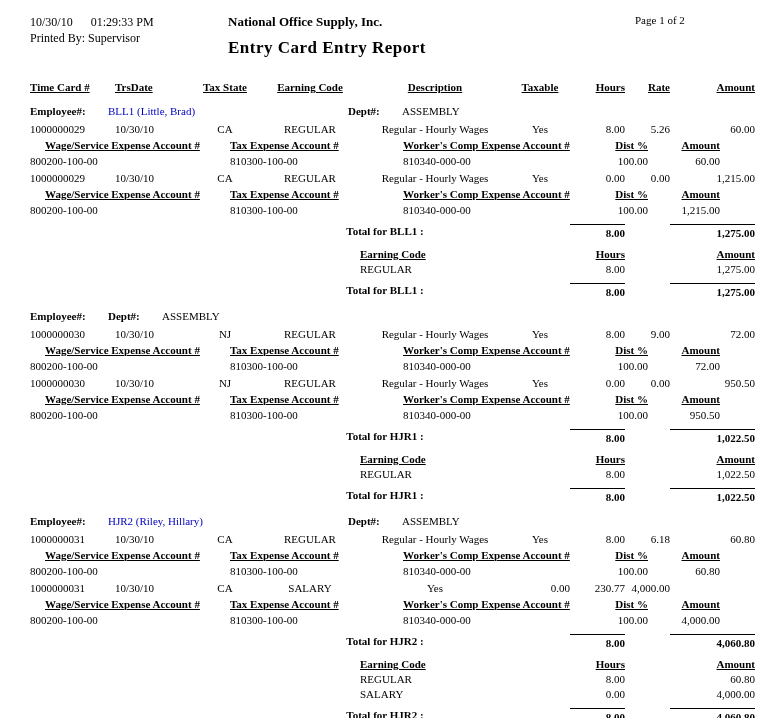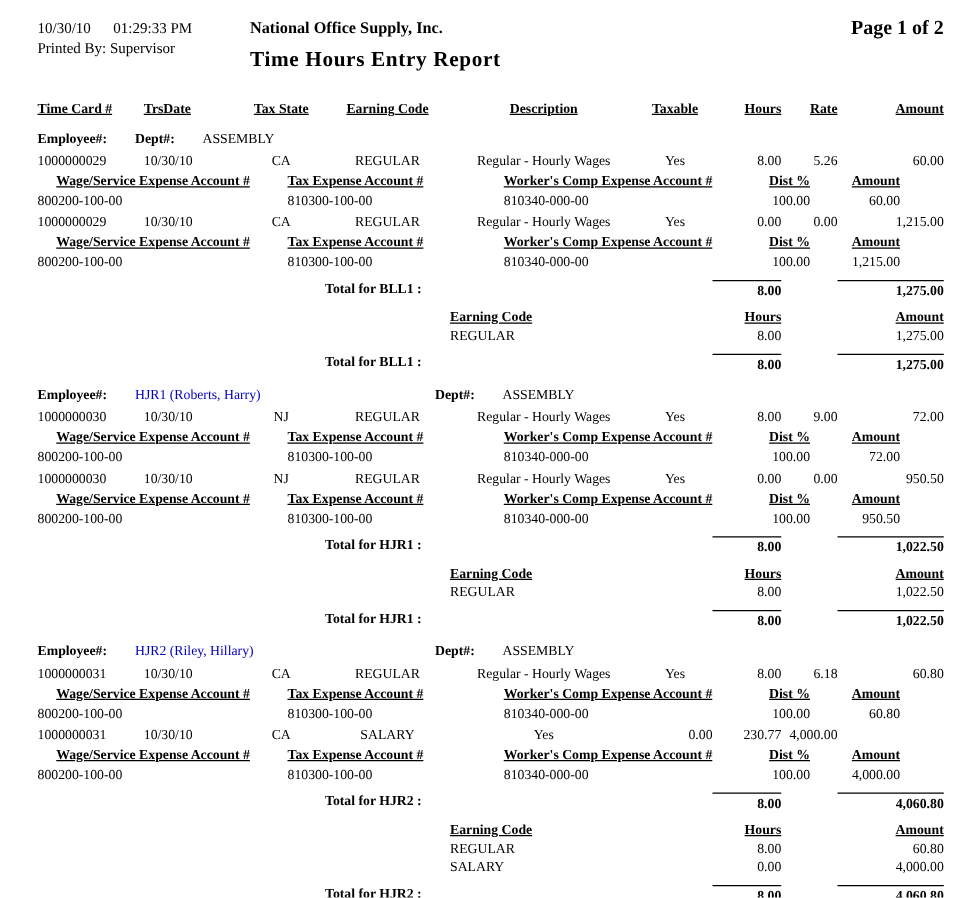--- a/index.html
+++ b/index.html
@@ -7,41 +7,41 @@
        font-family:"Liberation Serif","DejaVu Serif",serif;
        font-size:11px;color:#000;}
   .report{padding:14px 24px 0 30px;width:725px;}
   .b{font-weight:bold;}
   .u{text-decoration:underline;}
   .r{text-align:right;}
   .c{text-align:center;}
   .l{text-align:left;}
   .blue{color:#0000bf;}
   
-  .page-head{display:grid;grid-template-columns:170px 1fr 120px;align-items:start;}
+  .page-head{display:grid;grid-template-columns:170px 1fr 120px;align-items:start;gap:28px;}
   .ph-left{font-size:12px;line-height:16px;}
   .ph-date-line span{margin-right:18px;}
   .ph-center{text-align:left;}
   .company{font-size:13px;font-weight:bold;}
   .title{font-size:17px;font-weight:bold;margin-top:8px;letter-spacing:.5px;}
-  .ph-right{font-size:16px;text-align:right;font-weight:bold;}
+  .ph-right{font-size:11px;}
   
   .main-row,.col-head,.total-row{display:grid;
     grid-template-columns:85px 75px 70px 100px 150px 60px 55px 45px 85px;
     width:725px;line-height:15px;}
   .col-head{margin:22px 0 6px;}
   .acct-row{display:grid;grid-template-columns:200px 173px 180px 65px 72px;
     width:690px;line-height:15px;margin-top:1px;}
   .ind{padding-left:15px;}
   .sum-row{display:grid;grid-template-columns:160px 105px 130px;
     width:395px;margin-left:330px;line-height:15px;}
   .sum-row.hdr{margin-top:6px;}
   
   .total-row{margin-top:6px;margin-bottom:4px;}
-  .total-row .lbl{grid-column:4/6;}
+  .total-row .lbl{grid-column:4/6;text-align:center;}
   .total-row .thours{grid-column:7;text-align:right;border-top:1px solid #000;padding-top:1px;}
   .total-row .tamt{grid-column:9;text-align:right;border-top:1px solid #000;padding-top:1px;}
   .emp{margin-top:9px;}
   .emp-head{display:flex;line-height:15px;margin-bottom:3px;}
   .eh1{width:78px;}
   .eh2{width:240px;}
   .eh3{width:54px;}
   .main-row{margin-top:2px;}
 </style>
 </head>
@@ -54,40 +54,41 @@
       <div class="ph-date-line">
         <span>10/30/10</span><span>01:29:33 PM</span>
       </div>
       <div>
         <span>Printed By:</span>
         <span>Supervisor</span>
       </div>
     </div>
     <div class="ph-center">
       <div class="company">National Office Supply, Inc.</div>
-      <div class="title">Time Hours Entry Report</div>
+      <div class="title">Entry Card Entry Report</div>
     </div>
     <div class="ph-right">Page 1 of  2</div>
   </div>
 
   <div class="col-head">
     <span class="b u l">Time Card #</span>
     <span class="b u l">TrsDate</span>
     <span class="b u c">Tax State</span>
     <span class="b u c">Earning Code</span>
     <span class="b u c">Description</span>
     <span class="b u c">Taxable</span>
     <span class="b u r">Hours</span>
     <span class="b u r">Rate</span>
     <span class="b u r">Amount</span>
   </div>
 
   <section class="emp">
     <div class="emp-head">
       <span class="b eh1">Employee#:</span>
+      <span class="blue eh2">BLL1 (Little, Brad)</span>
       <span class="b eh3">Dept#:</span>
       <span>ASSEMBLY</span>
     </div>
 
     <div class="main-row">
       <span class="l">1000000029</span>
       <span class="l">10/30/10</span>
       <span class="c">CA</span>
       <span class="c">REGULAR</span>
       <span class="c">Regular - Hourly Wages</span>
@@ -156,21 +157,20 @@
     <div class="total-row">
       <span class="lbl b">Total for BLL1 :</span>
       <span class="thours b">8.00</span>
       <span class="tamt b">1,275.00</span>
     </div>
   </section>
 
   <section class="emp">
     <div class="emp-head">
       <span class="b eh1">Employee#:</span>
-      <span class="blue eh2">HJR1 (Roberts, Harry)</span>
       <span class="b eh3">Dept#:</span>
       <span>ASSEMBLY</span>
     </div>
 
     <div class="main-row">
       <span class="l">1000000030</span>
       <span class="l">10/30/10</span>
       <span class="c">NJ</span>
       <span class="c">REGULAR</span>
       <span class="c">Regular - Hourly Wages</span>

